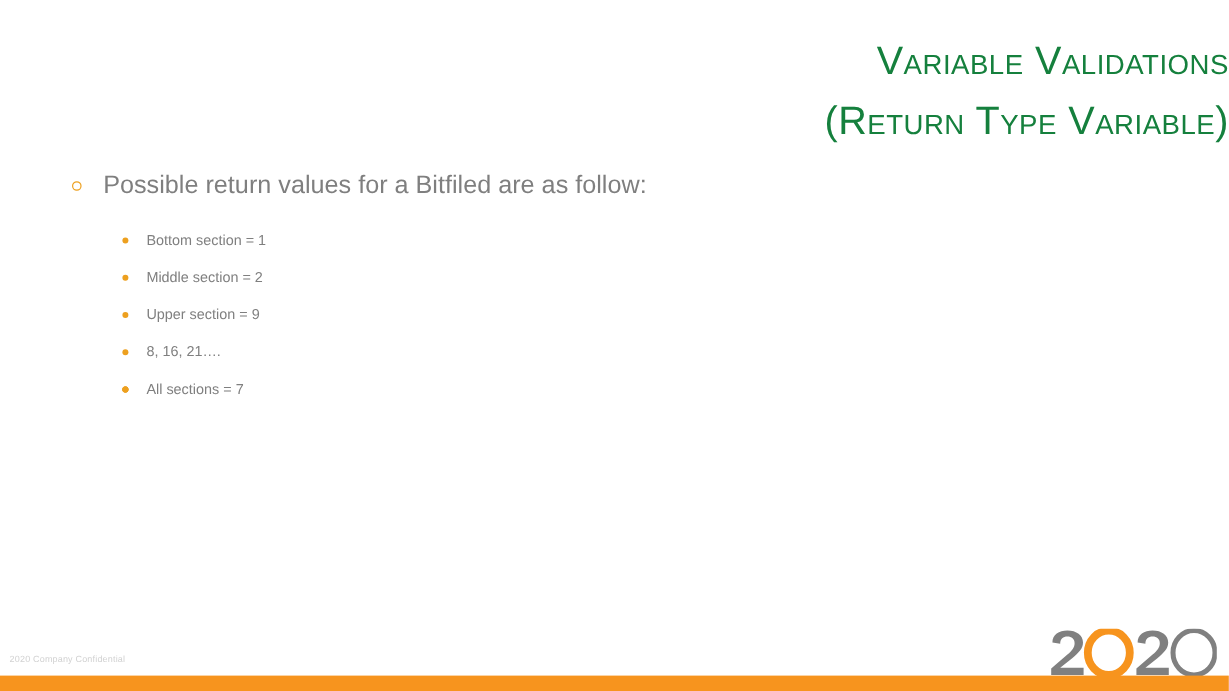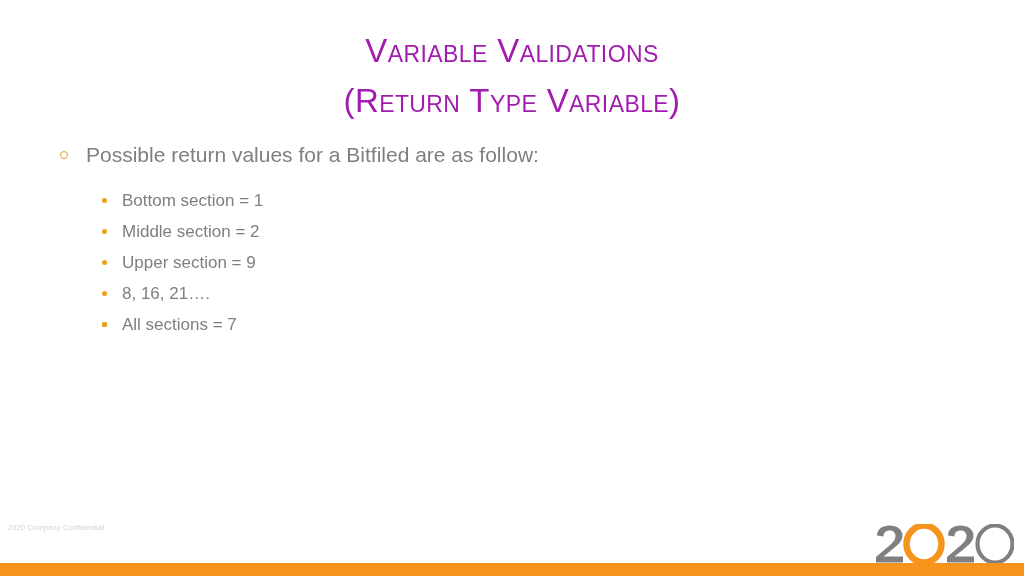--- a/index.html
+++ b/index.html
@@ -14,22 +14,22 @@
     overflow: hidden;
     position: relative;
   }
 
   
   .slide-title {
     position: absolute;
     top: 26px;
     left: 0;
     width: 1024px;
-    text-align: center;
-    color: #a21caf;
+    text-align: right;
+    color: #15803d;
     font-size: 33px;
     line-height: 50px;
     font-weight: 400;
     font-variant: small-caps;
     letter-spacing: 0.4px;
     white-space: nowrap;
   }
   .slide-title .title-line {
     display: block;
   }
@@ -63,39 +63,39 @@
   }
 
   .sub-list {
     margin-top: 2px;
     padding-left: 44px;
   }
   .bullet-l2 {
     position: relative;
     padding-left: 22px;
     color: #7f7f7f;
-    font-size: 17px;
+    font-size: 12px;
     line-height: 31px;
     white-space: nowrap;
   }
   .bullet-l2 .marker-dot {
     position: absolute;
     left: 2px;
     top: 13px;
     width: 5px;
     height: 5px;
     background: #eda01f;
     border-radius: 50%;
   }
 
   
   .footer-note {
     position: absolute;
     left: 8px;
-    top: 523px;
+    top: 545px;
     font-size: 7.5px;
     color: #d2d2d2;
     letter-spacing: 0.15px;
     white-space: nowrap;
   }
 
   .brand-logo {
     position: absolute;
     left: 874px;
     top: 524px;

